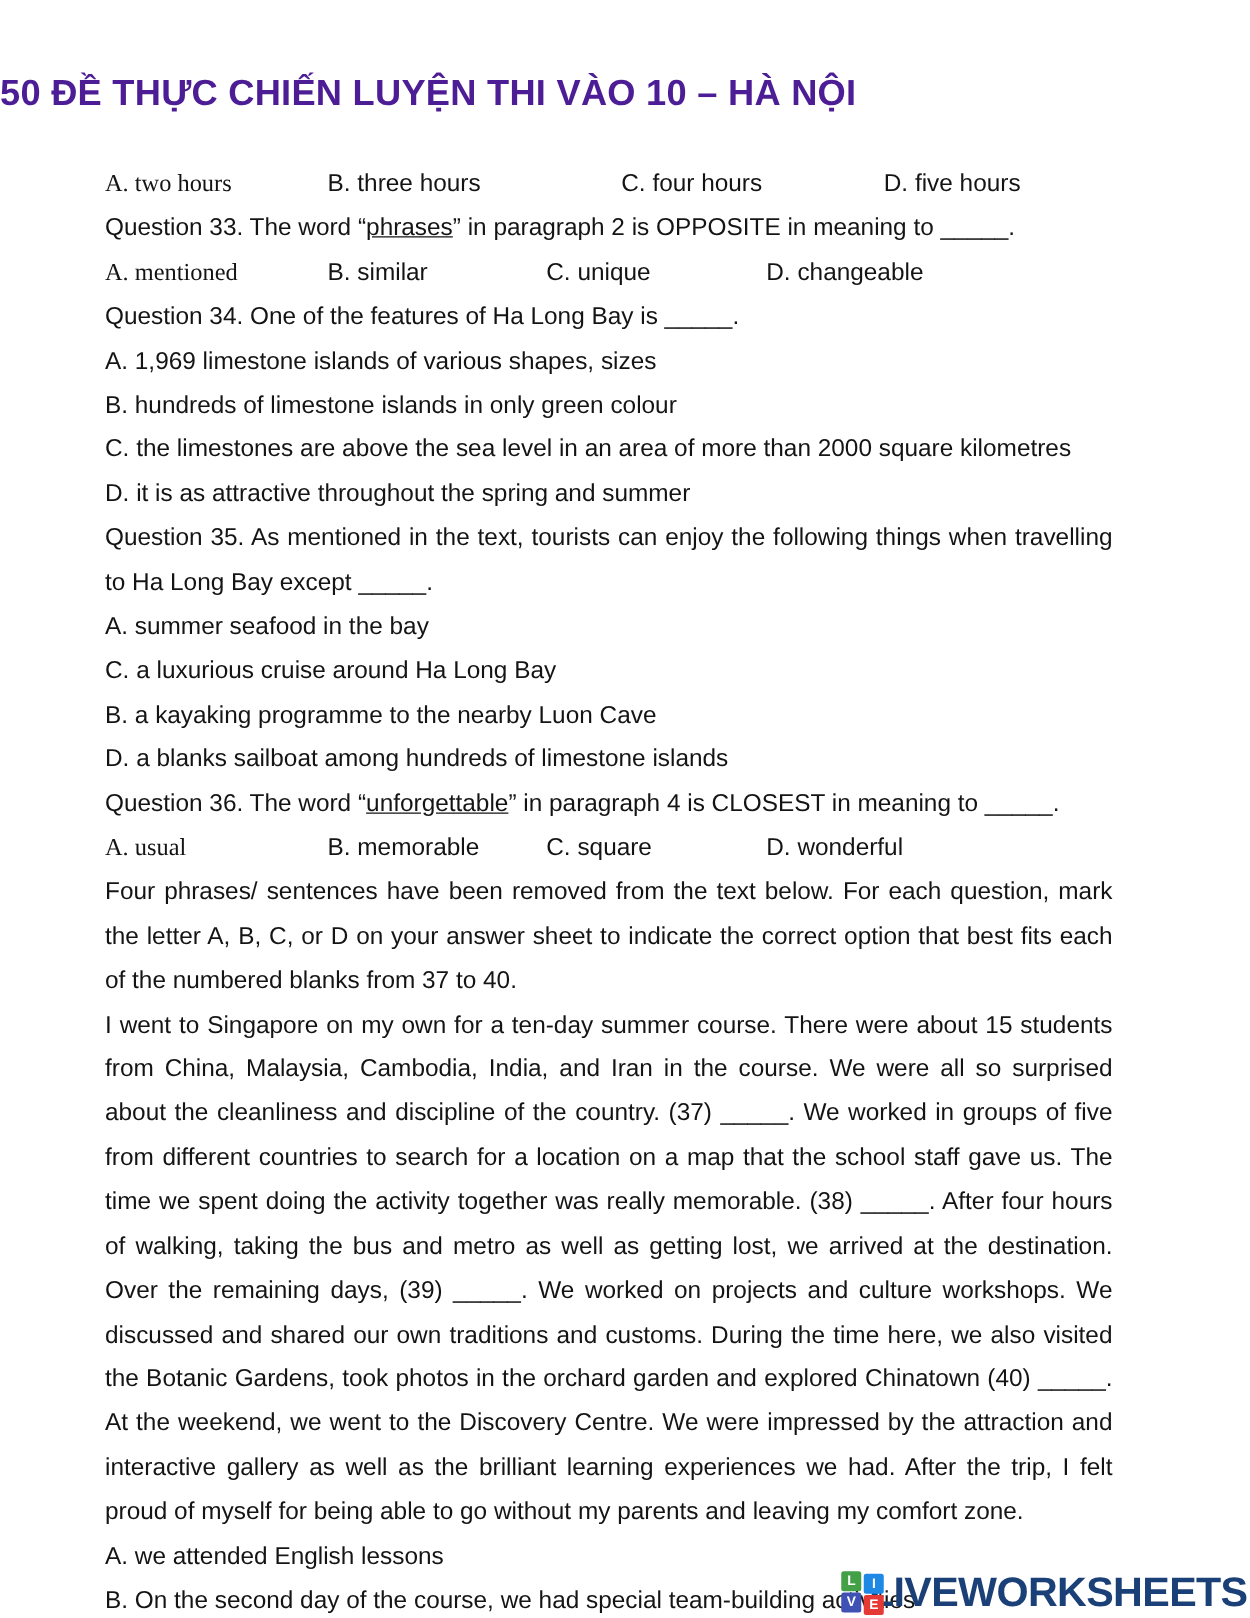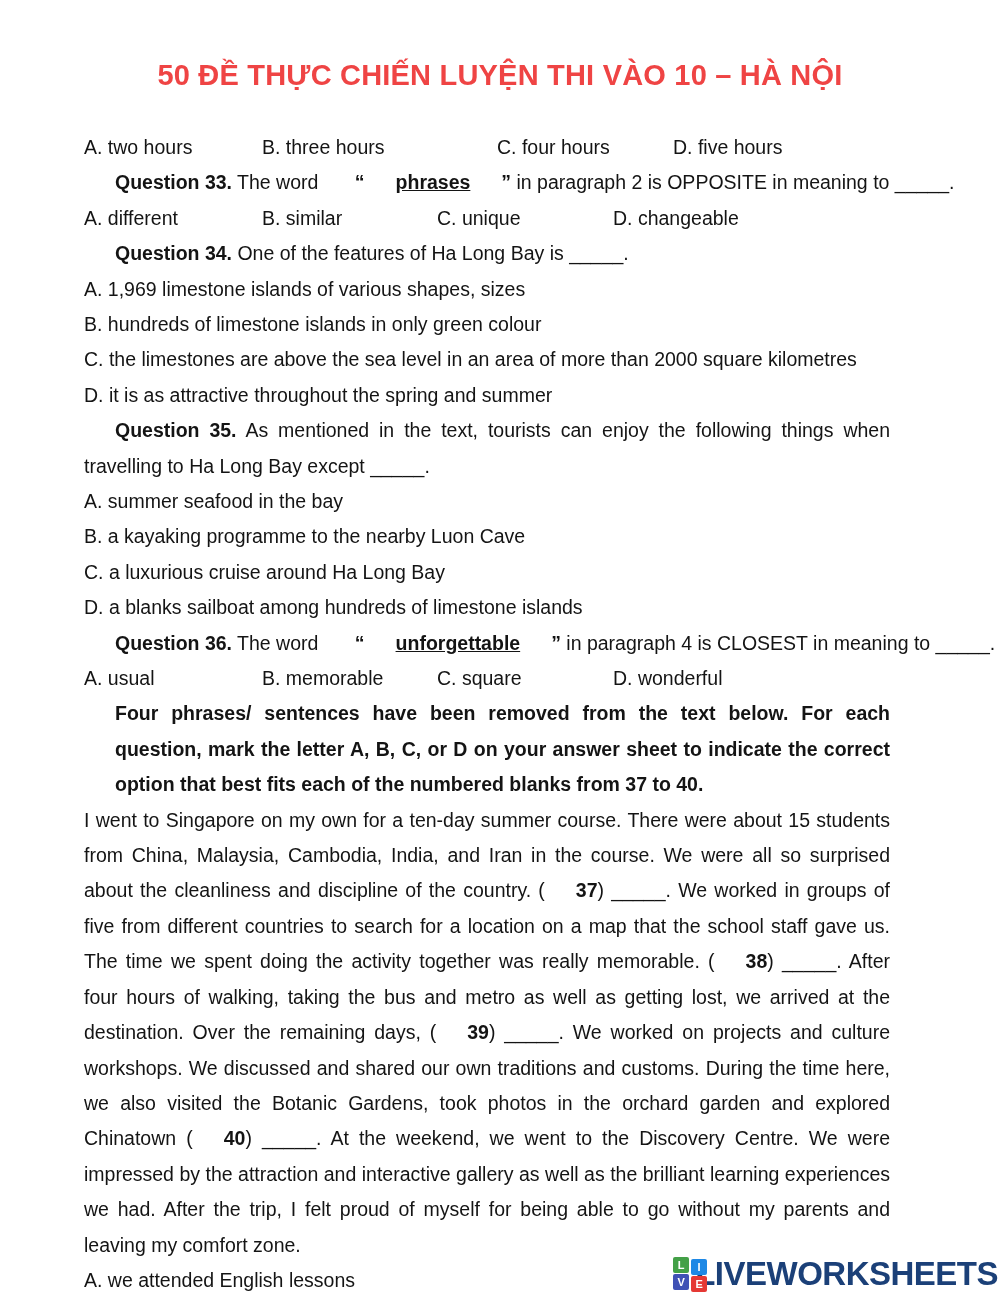--- a/index.html
+++ b/index.html
@@ -3,36 +3,36 @@
 <meta charset="utf-8">
 <style>
   html,body{margin:0;padding:0;background:#ffffff;}
   body{
     width:1000px;height:1294px;overflow:hidden;position:relative;
     font-family:"Liberation Sans",sans-serif;color:#141414;
   }
   .page{position:relative;width:1000px;height:1294px;background:#fff;}
   header{padding-top:54px;}
   .title{
-    margin:0;text-align:center;font-weight:bold;font-size:29px;line-height:42px;
-    color:#ef4444;letter-spacing:0.2px;
+    margin:0;text-align:left;font-weight:bold;font-size:29px;line-height:42px;
+    color:#4c1d95;letter-spacing:0.2px;
   }
   .doc{
     margin-top:34px;padding-left:84px;width:806px;
     font-size:19.5px;line-height:35.4px;
   }
   .line{white-space:nowrap;}
   .just{text-align:justify;}
-  .b{font-weight:bold;margin-left:31px;}
+  .b{font-weight:normal;}
   .u{text-decoration:underline;}
   
   .row{position:relative;height:35.4px;}
   .row .opt{position:absolute;top:0;white-space:nowrap;}
-  .row .oa{left:0;}
-  .tab1 .ob{left:178px;} .tab1 .oc{left:413px;} .tab1 .od{left:589px;}
+  .row .oa{left:0;font-family:Liberation Serif, serif;}
+  .tab1 .ob{left:178px;} .tab1 .oc{left:413px;} .tab1 .od{left:623px;}
   .tab2 .ob{left:178px;} .tab2 .oc{left:353px;} .tab2 .od{left:529px;}
   
   .watermark{position:absolute;right:2px;bottom:1px;display:flex;align-items:center;}
   .wm-grid{
     position:relative;z-index:2;display:grid;
     grid-template-columns:16px 16px;grid-auto-rows:16px;gap:2px;
   }
   .wm-tile{
     color:#fff;font-weight:bold;font-size:11px;line-height:16px;
     display:flex;align-items:center;justify-content:center;border-radius:2px;
@@ -59,36 +59,36 @@
 
     <div class="row tab1">
       <span class="opt oa">A. two hours</span>
       <span class="opt ob">B. three hours</span>
       <span class="opt oc">C. four hours</span>
       <span class="opt od">D. five hours</span>
     </div>
 
     <div class="line"><span class="b">Question 33.</span><span> The word </span><span class="b">“</span><span class="b u">phrases</span><span class="b">”</span><span> in paragraph 2 is OPPOSITE in meaning to _____.</span></div>
     <div class="row tab2">
-      <span class="opt oa">A. different</span>
+      <span class="opt oa">A. mentioned</span>
       <span class="opt ob">B. similar</span>
       <span class="opt oc">C. unique</span>
       <span class="opt od">D. changeable</span>
     </div>
 
     <div class="line"><span class="b">Question 34.</span><span> One of the features of Ha Long Bay is _____.</span></div>
     <div class="line">A. 1,969 limestone islands of various shapes, sizes</div>
     <div class="line">B. hundreds of limestone islands in only green colour</div>
     <div class="line">C. the limestones are above the sea level in an area of more than 2000 square kilometres</div>
     <div class="line">D. it is as attractive throughout the spring and summer</div>
 
     <div class="just"><span class="b">Question 35.</span><span> As mentioned in the text, tourists can enjoy the following things when travelling to Ha Long Bay except _____.</span></div>
     <div class="line">A. summer seafood in the bay</div>
+    <div class="line">C. a luxurious cruise around Ha Long Bay</div>
     <div class="line">B. a kayaking programme to the nearby Luon Cave</div>
-    <div class="line">C. a luxurious cruise around Ha Long Bay</div>
     <div class="line">D. a blanks sailboat among hundreds of limestone islands</div>
 
     <div class="line"><span class="b">Question 36.</span><span> The word </span><span class="b">“</span><span class="b u">unforgettable</span><span class="b">”</span><span> in paragraph 4 is CLOSEST in meaning to _____.</span></div>
     <div class="row tab2">
       <span class="opt oa">A. usual</span>
       <span class="opt ob">B. memorable</span>
       <span class="opt oc">C. square</span>
       <span class="opt od">D. wonderful</span>
     </div>
 

